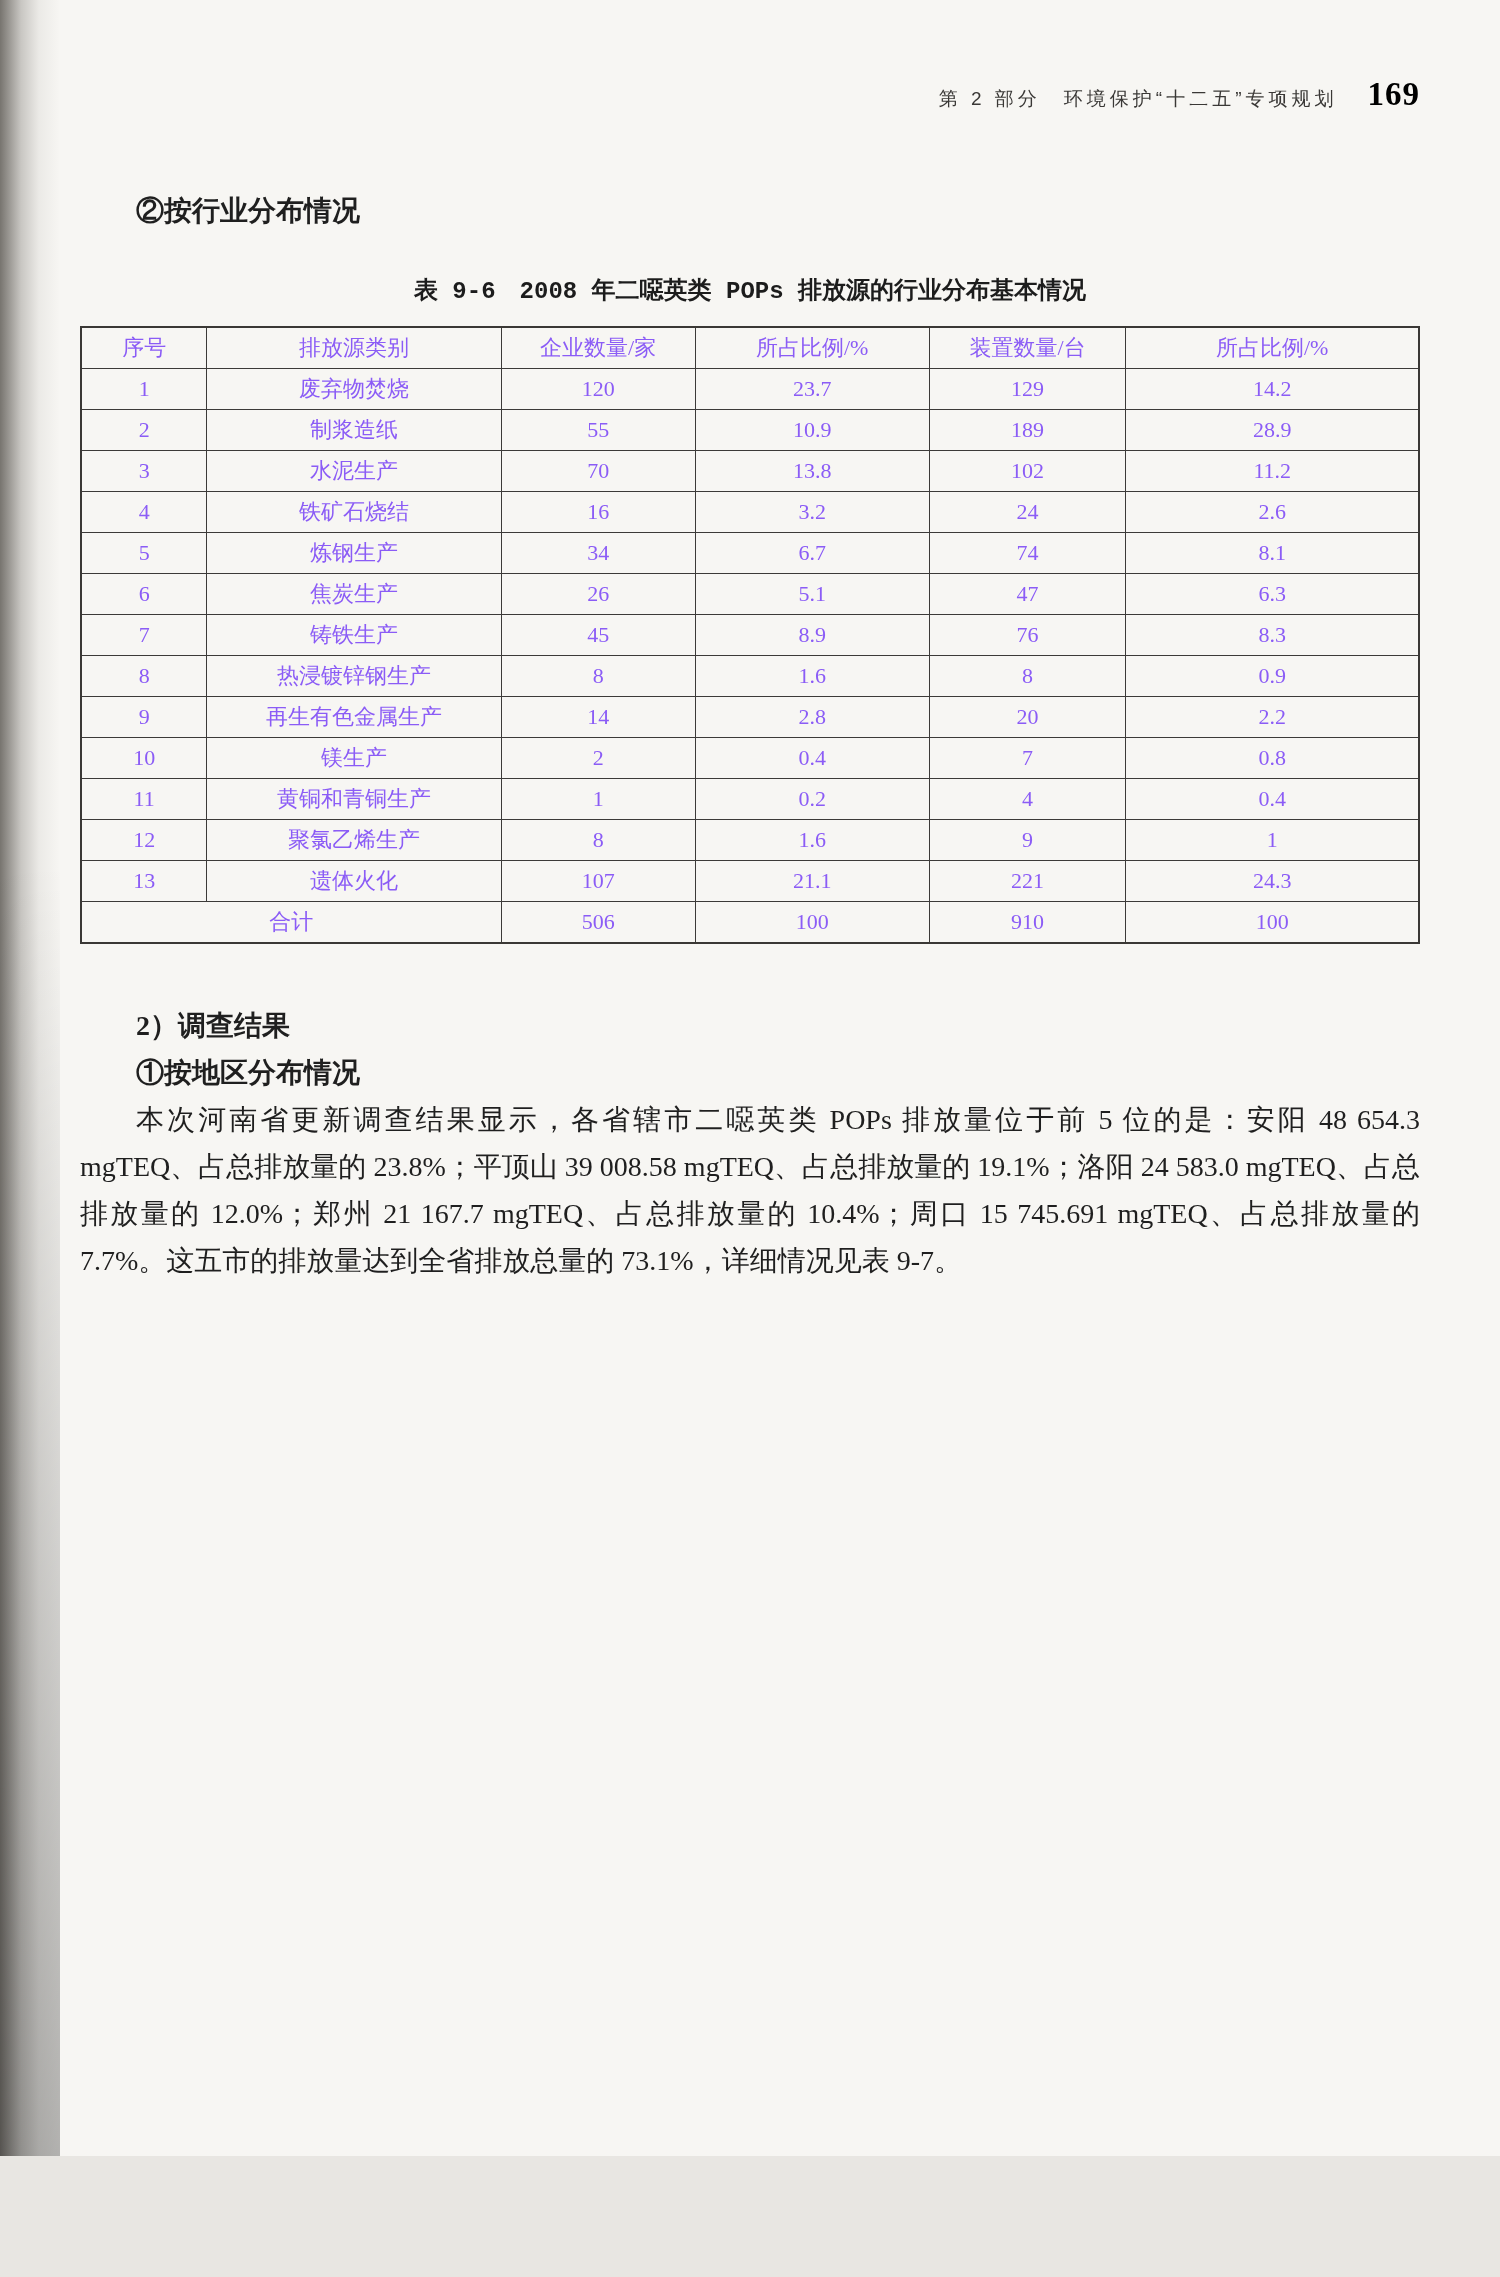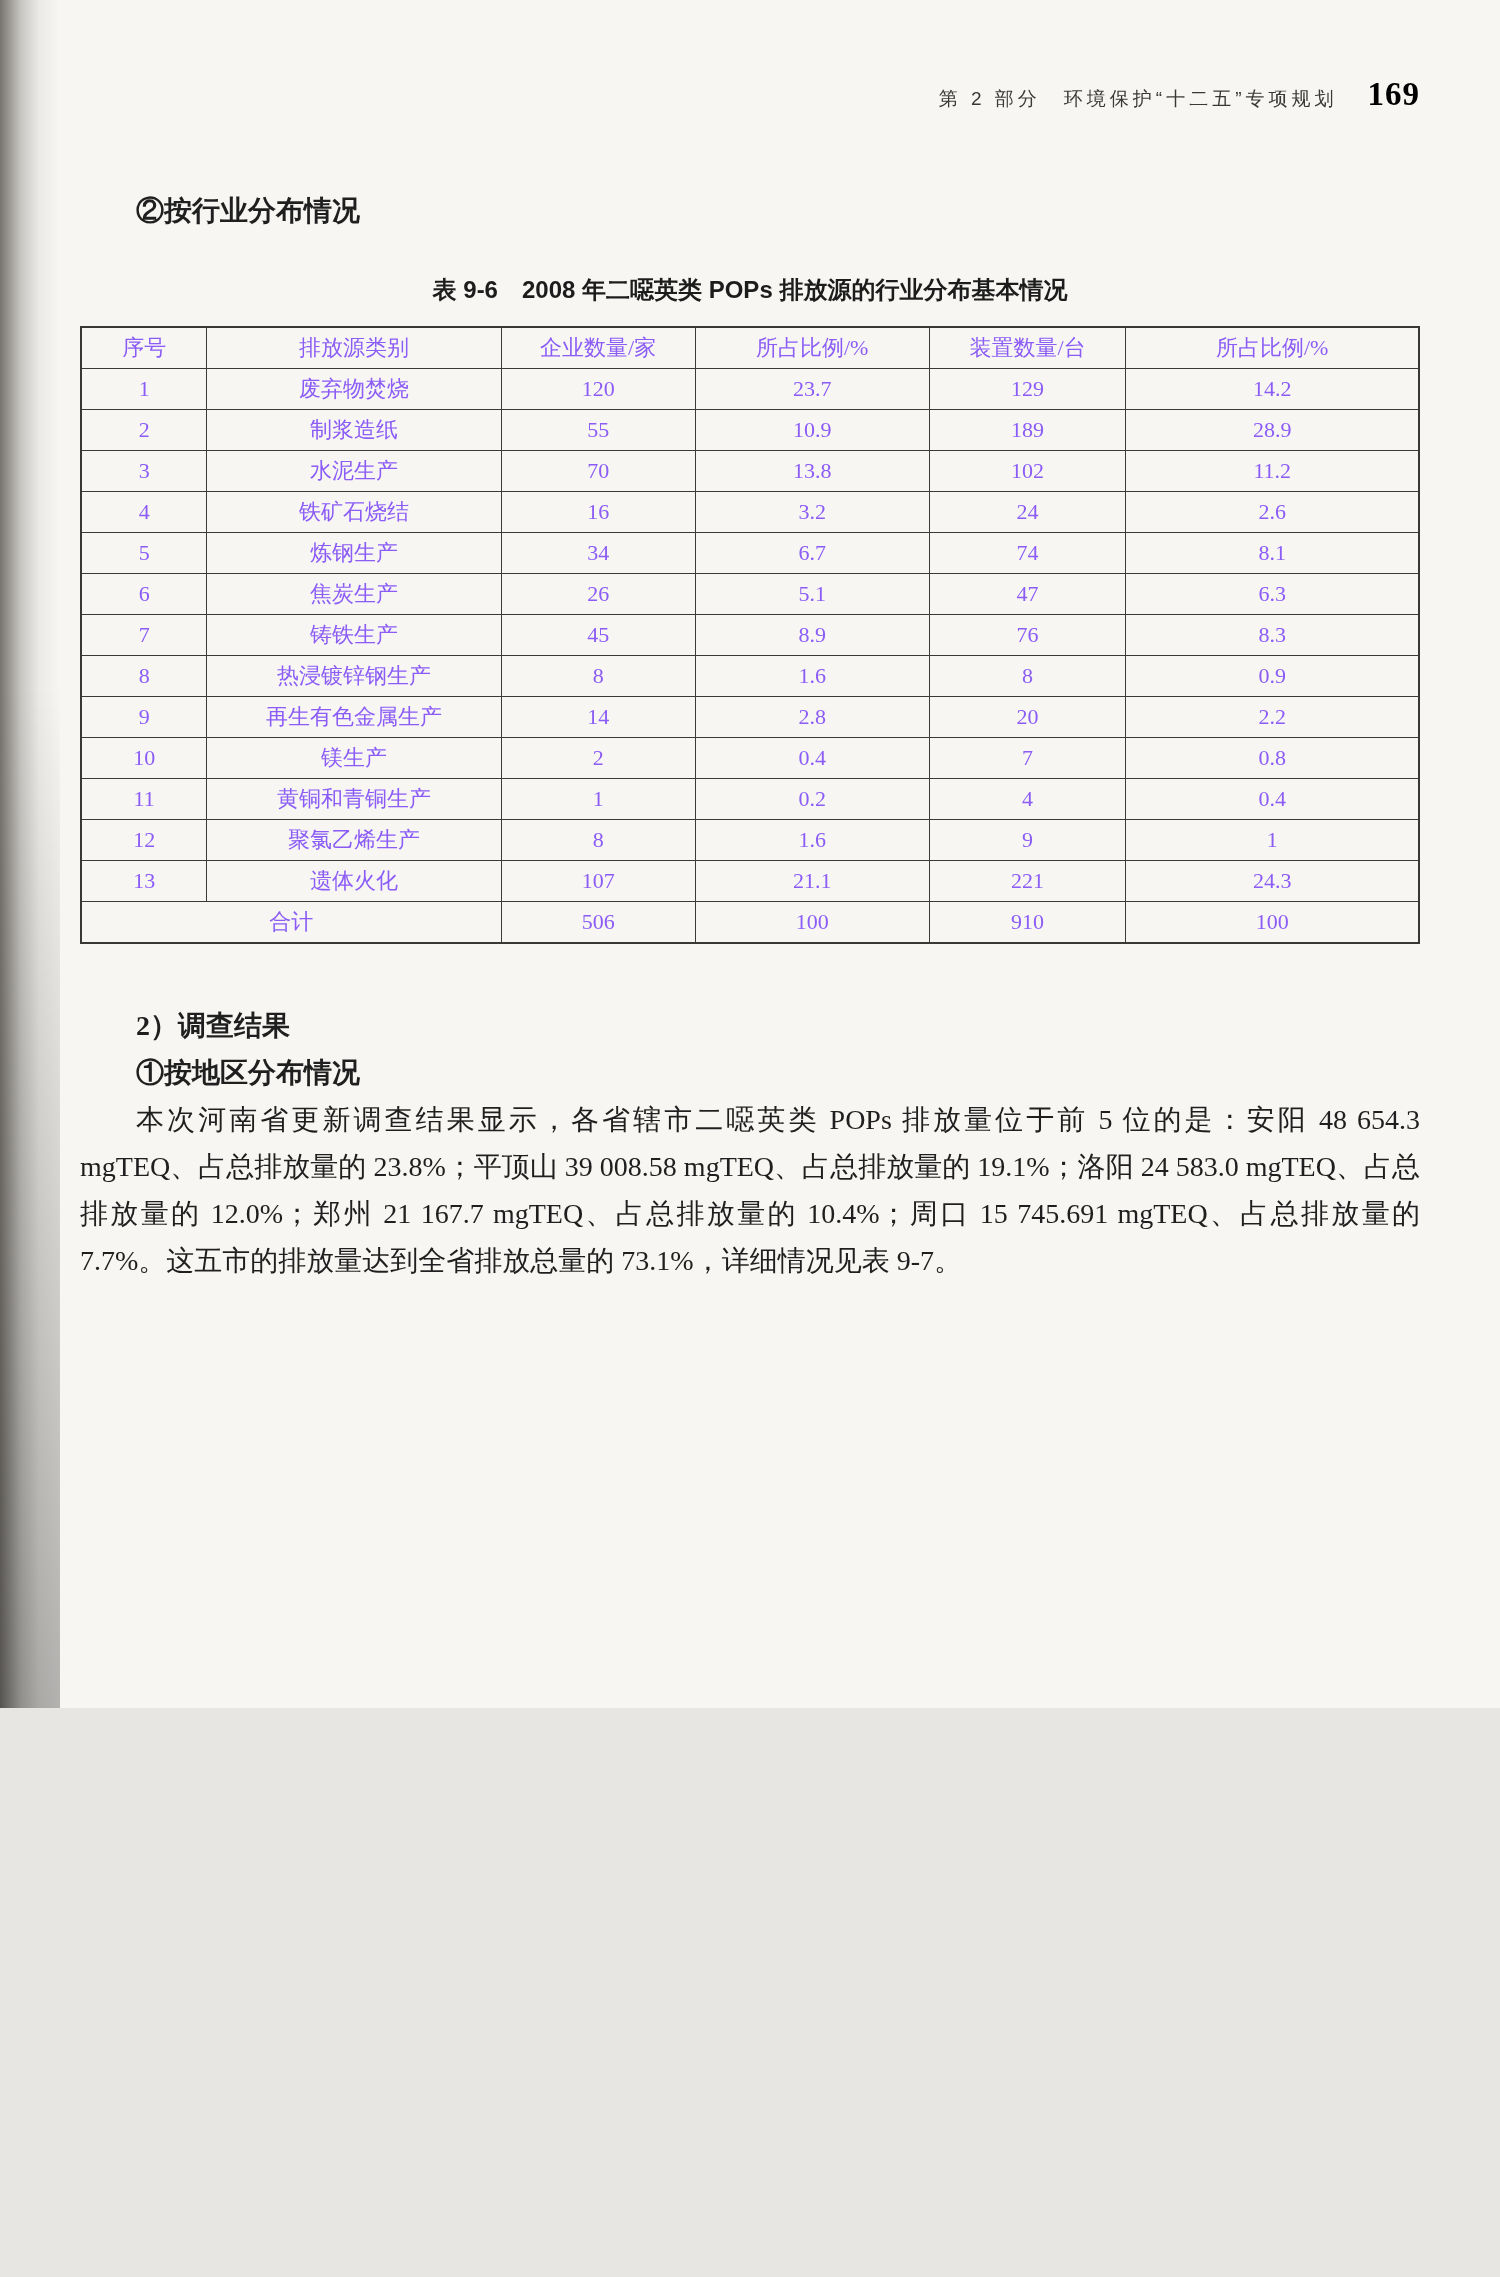--- a/index.html
+++ b/index.html
@@ -8,21 +8,21 @@
   }
   body {
     width: 1500px;
     height: 2277px;
     background: #e8e6e2;
     font-family: "Liberation Serif", "DejaVu Serif", serif;
   }
   .page {
     position: relative;
     width: 1500px;
-    height: 1708px;
+    height: 2156px;
     background: #f7f6f3;
     box-sizing: border-box;
     padding: 76px 80px 0 80px;
     overflow: hidden;
     color: #222;
   }
   .binding {
     position: absolute;
     left: 0; top: 0; bottom: 0;
     width: 60px;
@@ -68,21 +68,21 @@
   }
   .para {
     font-size: 28px;
     line-height: 47px;
     text-align: justify;
     text-indent: 2em;
     margin: 0;
     color: #1f1f1f;
   }
   .table-caption {
-    font-family: Liberation Sans, sans-serif;
+    font-family: Liberation Mono, monospace;
     font-weight: bold;
     font-size: 24px;
     text-align: center;
     margin: 40px 0 20px 0;
     color: #1c1c1c;
   }
   table.data-table {
     width: 100%;
     border-collapse: collapse;
     font-size: 22px;

